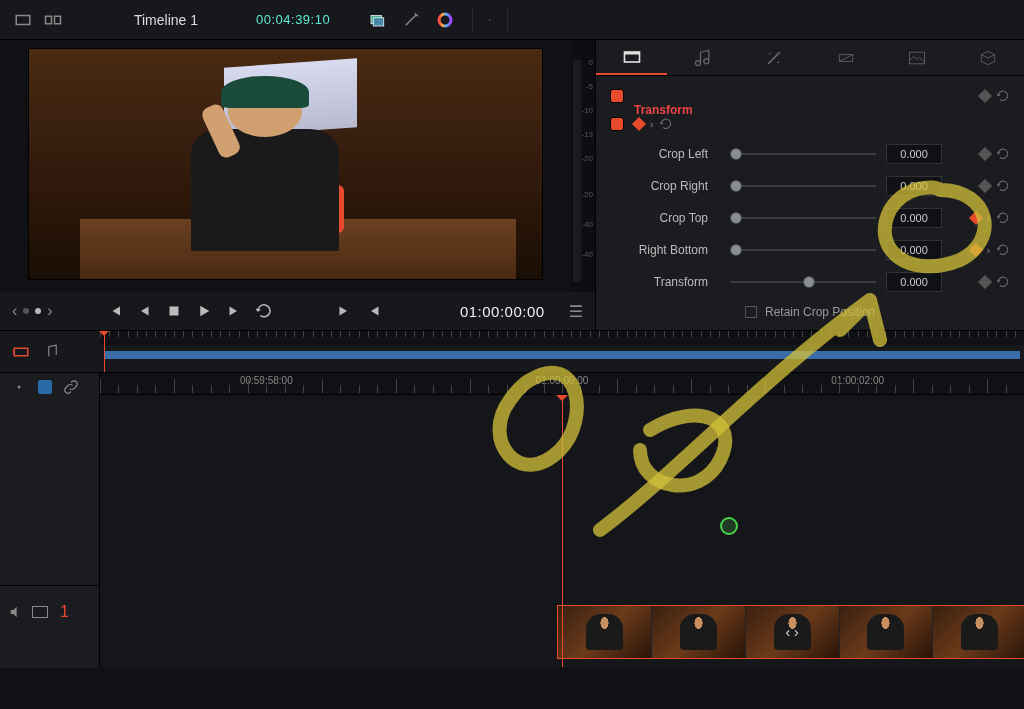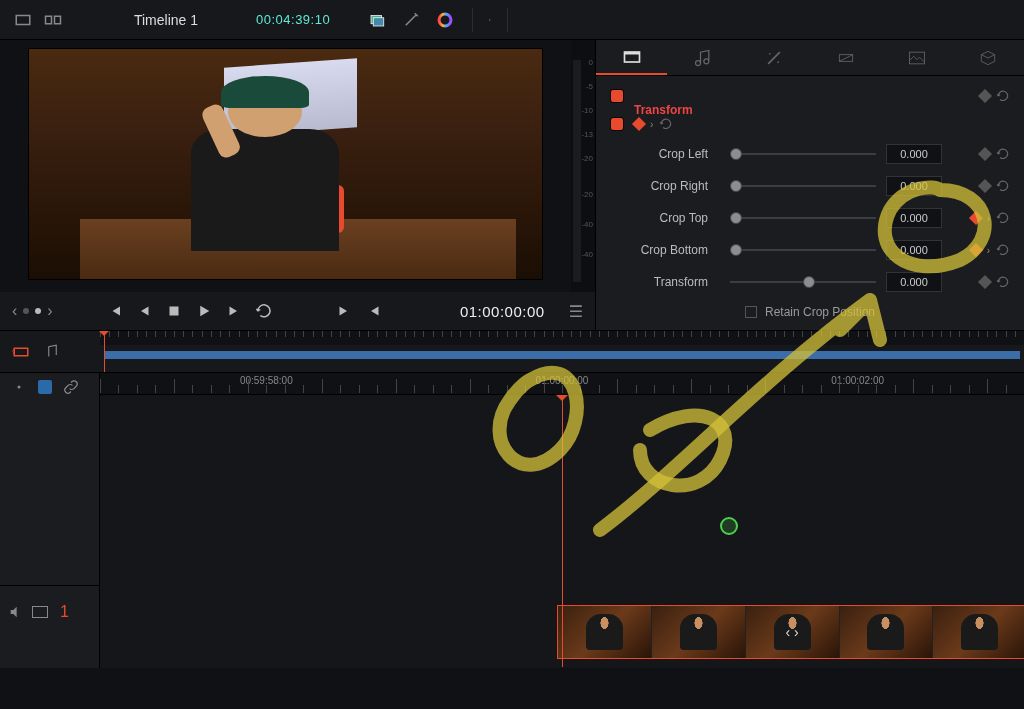--- a/index.html
+++ b/index.html
@@ -331,21 +331,21 @@
             <div class="kf-btns">
               <div class="kf-diamond red"></div>
               <span class="kf-next">›</span>
               <svg class="kf-reset" viewBox="0 0 24 24">
                 <path d="M4 12a8 8 0 1 1 3 6" fill="none" stroke="currentColor" stroke-width="2"></path>
                 <path d="M4 12l-2-3M4 12l3-2" stroke="currentColor" stroke-width="2"></path>
               </svg>
             </div>
           </div>
           <div class="prop-row">
-            <div class="plabel">Crop Bottom</div>
+            <div class="plabel">Right Bottom</div>
             <div class="slider">
               <div class="knob" style="left:0%"></div>
             </div>
             <div class="val">0.000</div>
             <div class="kf-btns">
               <div class="kf-diamond red"></div>
               <span class="kf-next">›</span>
               <svg class="kf-reset" viewBox="0 0 24 24">
                 <path d="M4 12a8 8 0 1 1 3 6" fill="none" stroke="currentColor" stroke-width="2"></path>
                 <path d="M4 12l-2-3M4 12l3-2" stroke="currentColor" stroke-width="2"></path>

